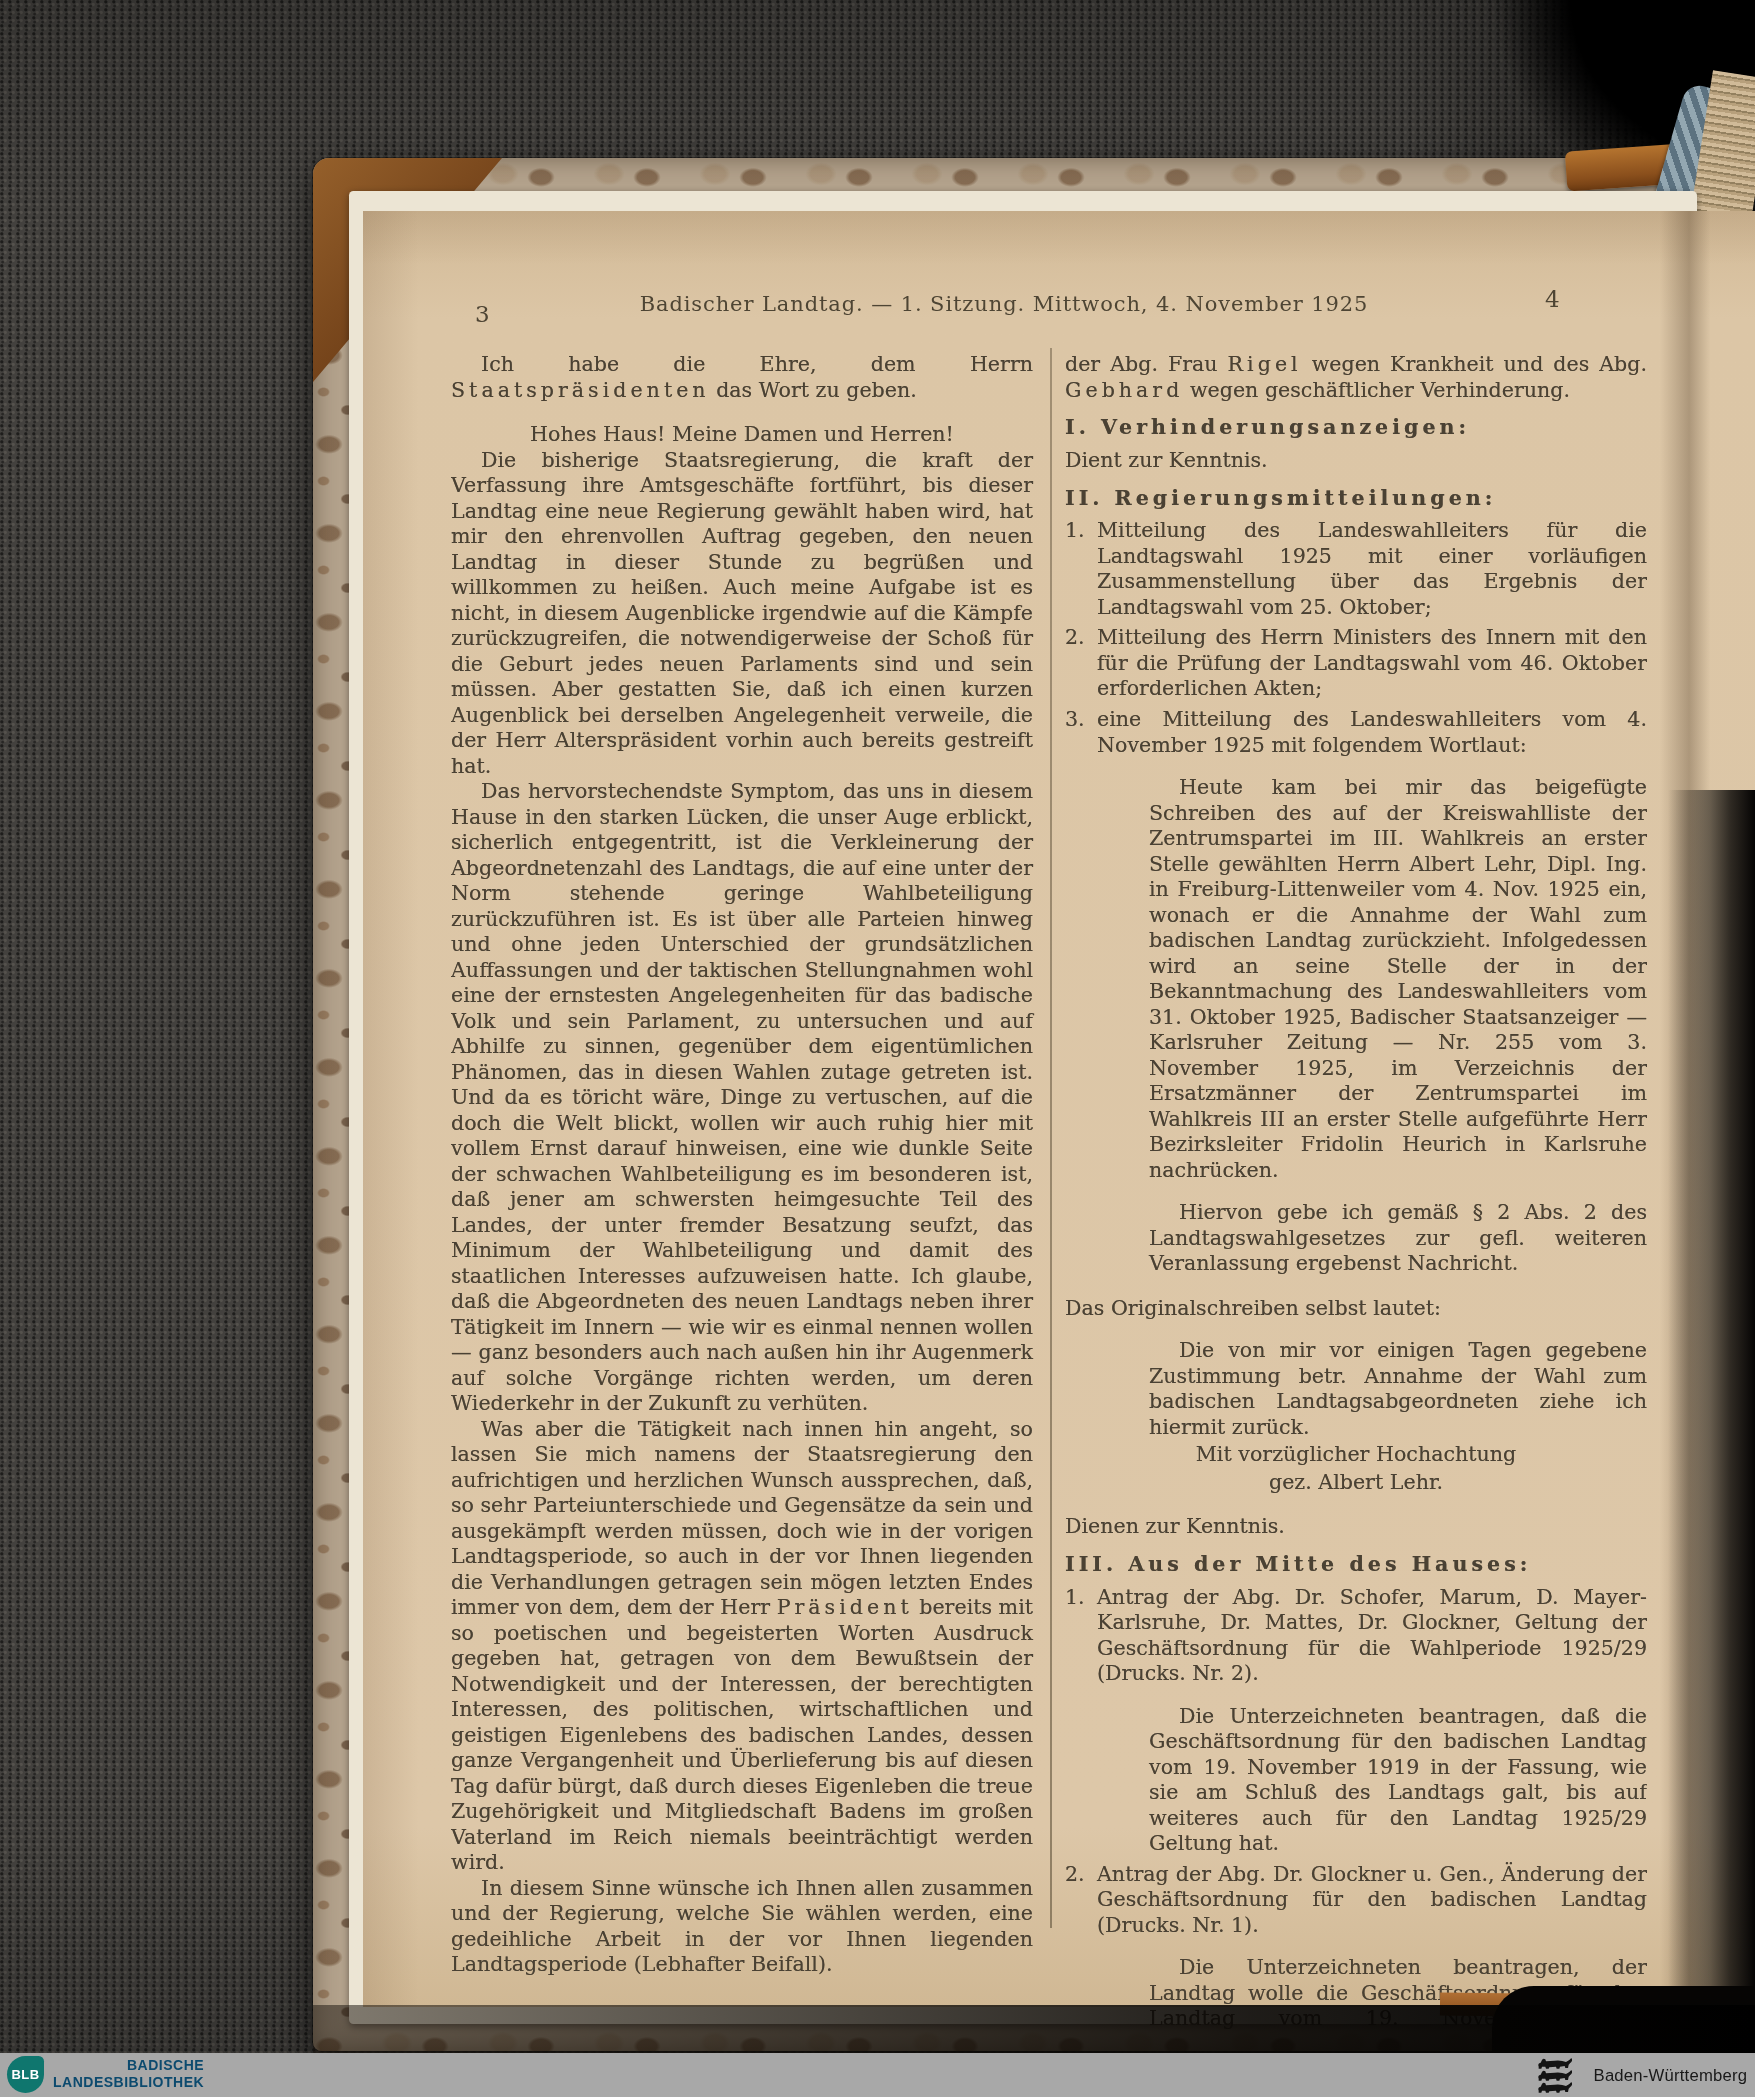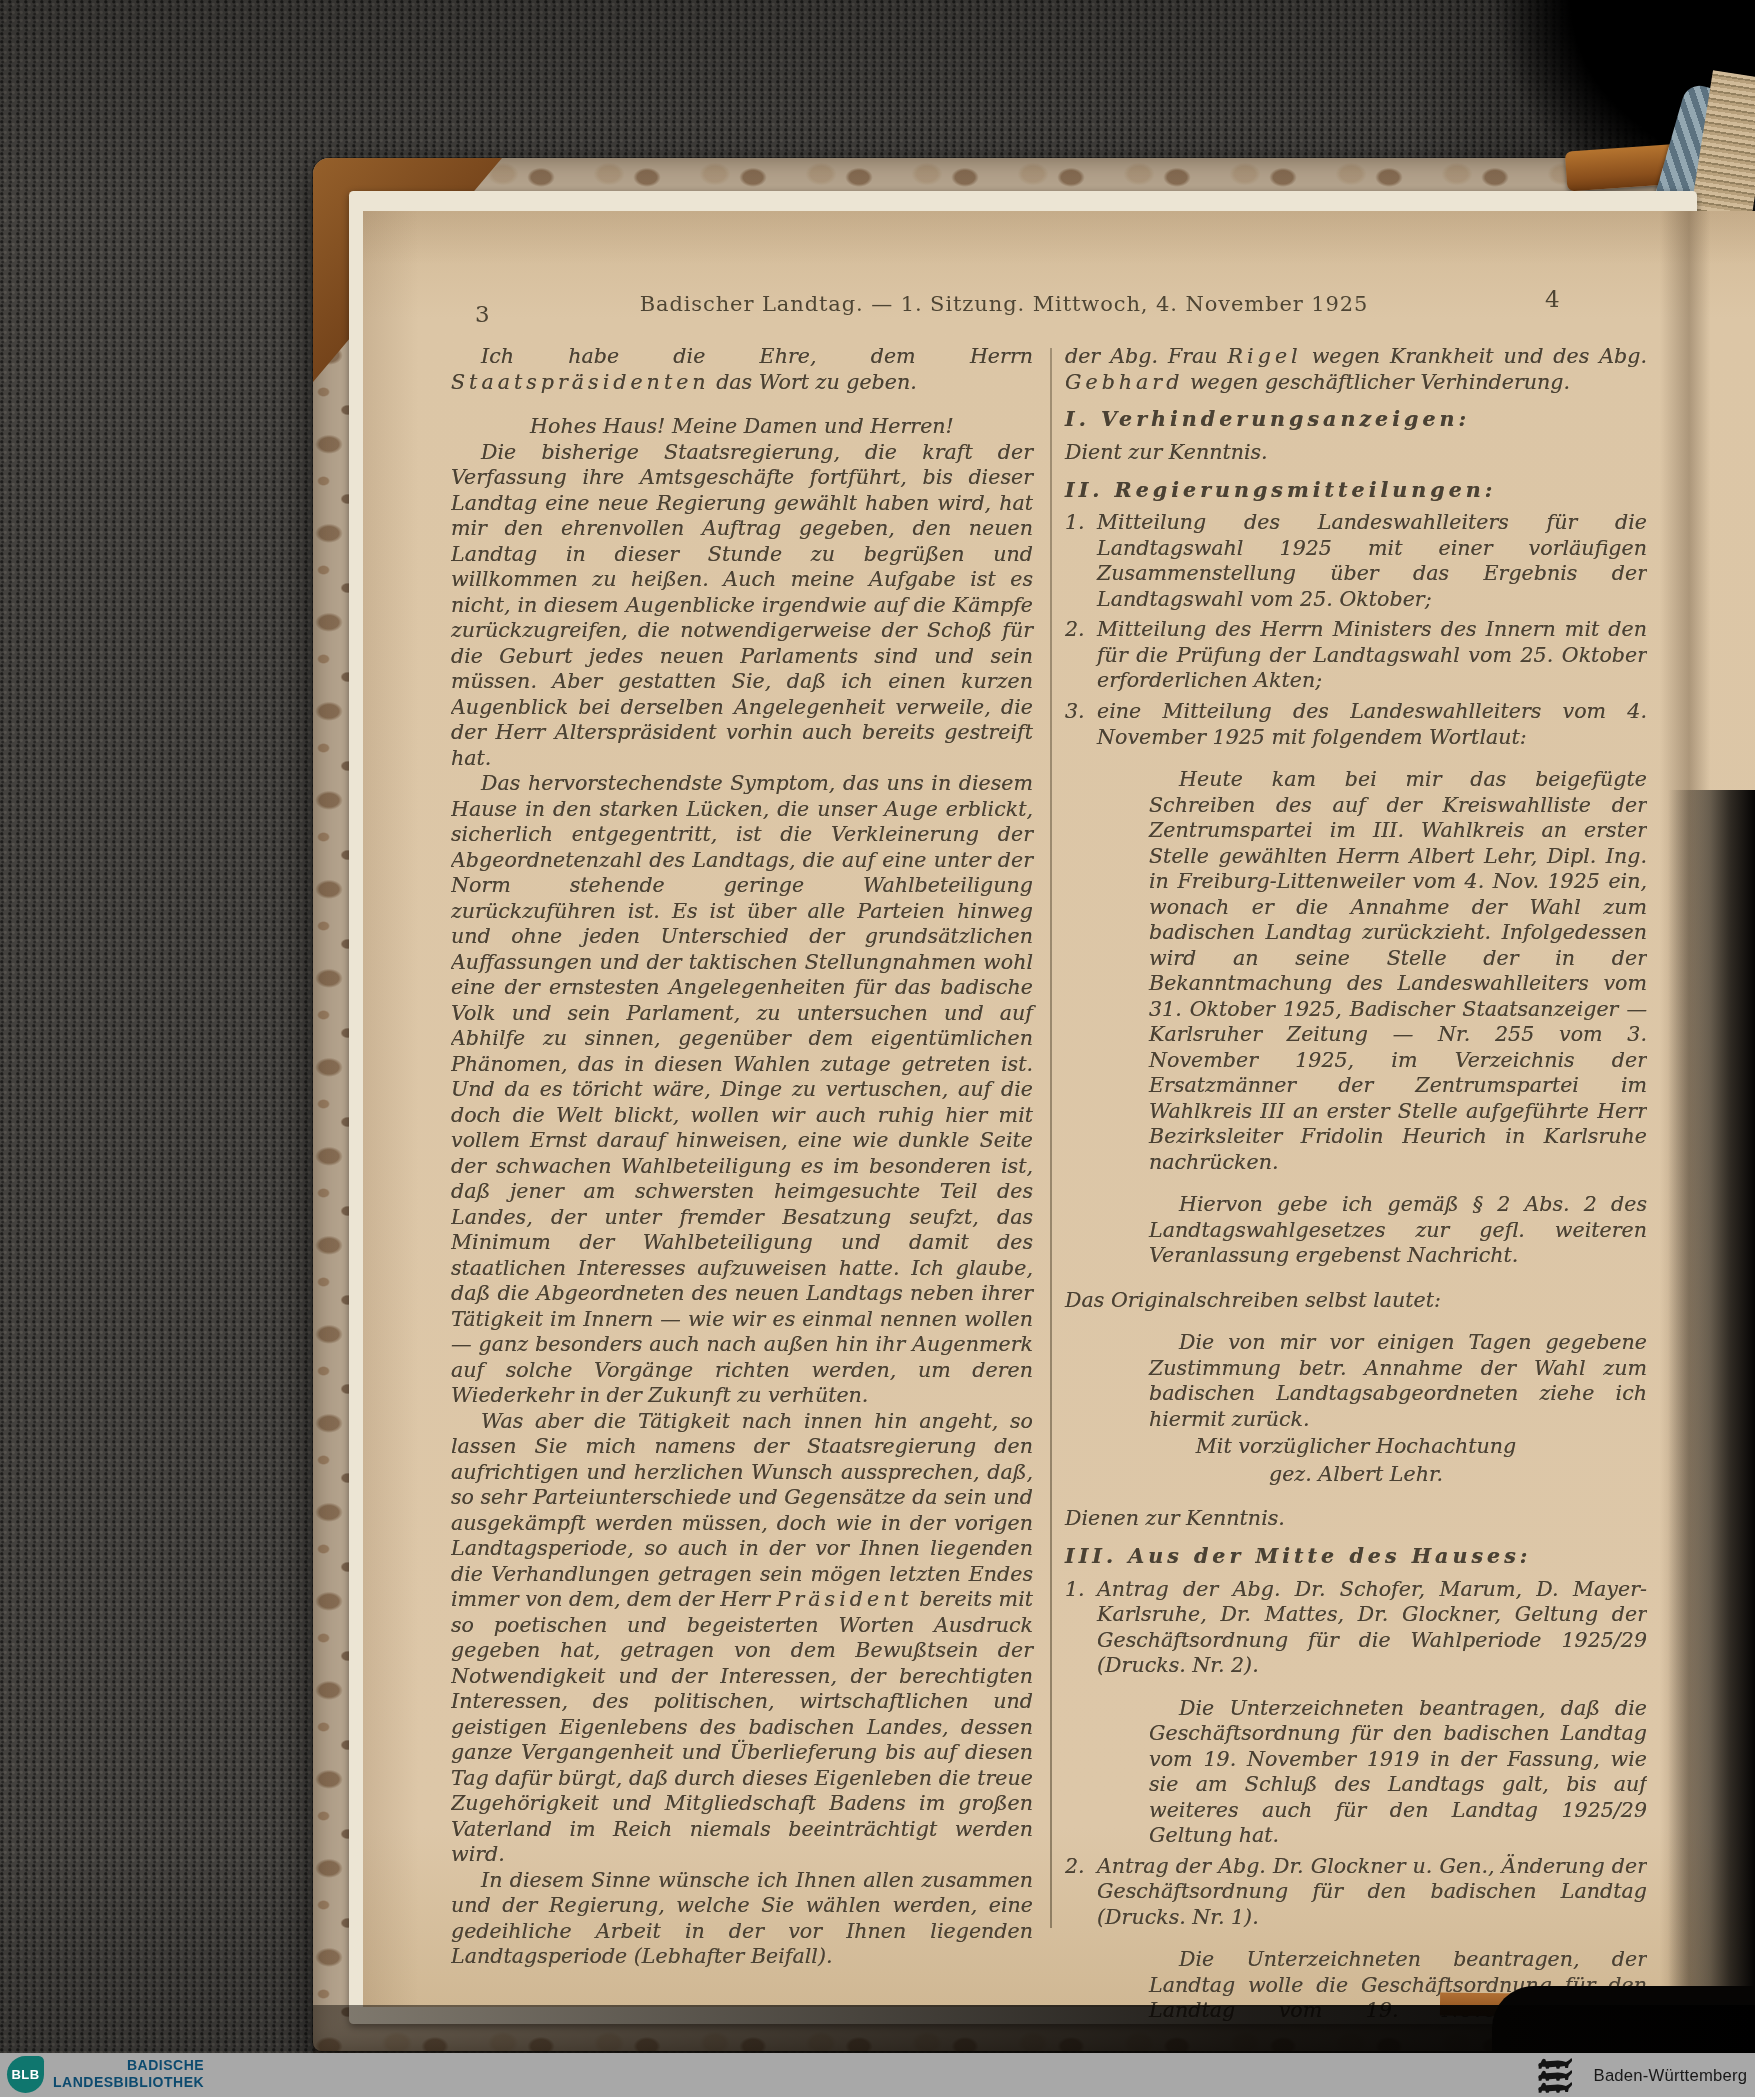--- a/index.html
+++ b/index.html
@@ -69,22 +69,22 @@
   .bottom-black{position:absolute;left:1492px;top:1986px;width:263px;height:79px;
     background:#060504;border-radius:42px 0 0 5.3px;}
 
   
   .page-header-title{position:absolute;top:81px;left:79px;width:1124px;
     text-align:center;font-size:21px;letter-spacing:0.9px;color:#4e4534;}
   .pagenum{position:absolute;font-size:23px;color:#4e4534;}
   .pagenum.left{left:112px;top:90px;}
   .pagenum.right{left:1182px;top:75px;}
 
-  .cols{position:absolute;left:88px;top:133px;width:1196px;height:1677px;
-    display:flex;gap:32px;overflow:hidden;font-style:italic;}
+  .cols{position:absolute;left:88px;top:141px;width:1196px;height:1677px;
+    display:flex;gap:32px;overflow:hidden;}
   .col{width:582px;font-size:20.6px;line-height:25.5px;text-align:justify;
     color:#4a4133;text-shadow:0 0 0.4px rgba(74,65,51,.6);}
   .col-divider{position:absolute;left:687px;top:137px;width:1.8px;height:1580px;
     background:linear-gradient(#8d7c62, #77684f);opacity:.75;}
 
   .blk{margin:0;}
   .p-indent{text-indent:30px;}
   .gap-top{margin-top:19.3px;}
   .center{text-align:center;text-indent:0;}
   .heading{font-weight:bold;letter-spacing:4px;text-align:left;
@@ -144,21 +144,21 @@
           <div class="blk p-indent"><span>Das hervorstechendste Symptom, das uns in diesem Hause in den starken Lücken, die unser Auge erblickt, sicherlich entgegentritt, ist die Verkleinerung der Abgeordnetenzahl des Landtags, die auf eine unter der Norm stehende geringe Wahlbeteiligung zurückzuführen ist. Es ist über alle Parteien hinweg und ohne jeden Unterschied der grundsätzlichen Auffassungen und der taktischen Stellungnahmen wohl eine der ernstesten Angelegenheiten für das badische Volk und sein Parlament, zu untersuchen und auf Abhilfe zu sinnen, gegenüber dem eigentümlichen Phänomen, das in diesen Wahlen zutage getreten ist. Und da es töricht wäre, Dinge zu vertuschen, auf die doch die Welt blickt, wollen wir auch ruhig hier mit vollem Ernst darauf hinweisen, eine wie dunkle Seite der schwachen Wahlbeteiligung es im besonderen ist, daß jener am schwersten heimgesuchte Teil des Landes, der unter fremder Besatzung seufzt, das Minimum der Wahlbeteiligung und damit des staatlichen Interesses aufzuweisen hatte. Ich glaube, daß die Abgeordneten des neuen Landtags neben ihrer Tätigkeit im Innern — wie wir es einmal nennen wollen — ganz besonders auch nach außen hin ihr Augenmerk auf solche Vorgänge richten werden, um deren Wiederkehr in der Zukunft zu verhüten.</span></div>
           <div class="blk p-indent"><span>Was aber die Tätigkeit nach innen hin angeht, so lassen Sie mich namens der Staatsregierung den aufrichtigen und herzlichen Wunsch aussprechen, daß, so sehr Parteiunterschiede und Gegensätze da sein und ausgekämpft werden müssen, doch wie in der vorigen Landtagsperiode, so auch in der vor Ihnen liegenden die Verhandlungen getragen sein mögen letzten Endes immer von dem, dem der Herr </span><span class="sperr">Präsident</span><span> bereits mit so poetischen und begeisterten Worten Ausdruck gegeben hat, getragen von dem Bewußtsein der Notwendigkeit und der Interessen, der berechtigten Interessen, des politischen, wirtschaftlichen und geistigen Eigenlebens des badischen Landes, dessen ganze Vergangenheit und Überlieferung bis auf diesen Tag dafür bürgt, daß durch dieses Eigenleben die treue Zugehörigkeit und Mitgliedschaft Badens im großen Vaterland im Reich niemals beeinträchtigt werden wird.</span></div>
           <div class="blk p-indent"><span>In diesem Sinne wünsche ich Ihnen allen zusammen und der Regierung, welche Sie wählen werden, eine gedeihliche Arbeit in der vor Ihnen liegenden Landtagsperiode (Lebhafter Beifall).</span></div>
         </div>
       <div class="col" id="col-right">
           <div class="blk blk"><span>der Abg. Frau </span><span class="sperr">Rigel</span><span> wegen Krankheit und des Abg. </span><span class="sperr">Gebhard</span><span> wegen geschäftlicher Verhinderung.</span></div>
           <div class="blk heading"><span>I. Verhinderungsanzeigen:</span></div>
           <div class="blk blk"><span>Dient zur Kenntnis.</span></div>
           <div class="blk heading"><span>II. Regierungsmitteilungen:</span></div>
           <div class="blk item"><span class="num">1.</span><span>Mitteilung des Landeswahlleiters für die Landtagswahl 1925 mit einer vorläufigen Zusammenstellung über das Ergebnis der Landtagswahl vom 25. Oktober;</span></div>
-          <div class="blk item"><span class="num">2.</span><span>Mitteilung des Herrn Ministers des Innern mit den für die Prüfung der Landtagswahl vom 25. Oktober erforderlichen Akten;</span></div>
+          <div class="blk item"><span class="num">2.</span><span>Mitteilung des Herrn Ministers des Innern mit den für die Prüfung der Landtagswahl vom 46. Oktober erforderlichen Akten;</span></div>
           <div class="blk item"><span class="num">3.</span><span>eine Mitteilung des Landeswahlleiters vom 4. November 1925 mit folgendem Wortlaut:</span></div>
           <div class="blk quote p-indent"><span>Heute kam bei mir das beigefügte Schreiben des auf der Kreiswahlliste der Zentrumspartei im III. Wahlkreis an erster Stelle gewählten Herrn Albert Lehr, Dipl. Ing. in Freiburg-Littenweiler vom 4. Nov. 1925 ein, wonach er die Annahme der Wahl zum badischen Landtag zurückzieht. Infolgedessen wird an seine Stelle der in der Bekanntmachung des Landeswahlleiters vom 31. Oktober 1925, Badischer Staatsanzeiger — Karlsruher Zeitung — Nr. 255 vom 3. November 1925, im Verzeichnis der Ersatzmänner der Zentrumspartei im Wahlkreis III an erster Stelle aufgeführte Herr Bezirksleiter Fridolin Heurich in Karlsruhe nachrücken.</span></div>
           <div class="blk quote p-indent"><span>Hiervon gebe ich gemäß § 2 Abs. 2 des Landtagswahlgesetzes zur gefl. weiteren Veranlassung ergebenst Nachricht.</span></div>
           <div class="blk blk gap-top"><span>Das Originalschreiben selbst lautet:</span></div>
           <div class="blk quote p-indent"><span>Die von mir vor einigen Tagen gegebene Zustimmung betr. Annahme der Wahl zum badischen Landtagsabgeordneten ziehe ich hiermit zurück.</span></div>
           <div class="blk sig gap-top"><span>Mit vorzüglicher Hochachtung</span></div>
           <div class="blk sig"><span>gez. Albert Lehr.</span></div>
           <div class="blk blk gap-top"><span>Dienen zur Kenntnis.</span></div>
           <div class="blk heading"><span>III. Aus der Mitte des Hauses:</span></div>
           <div class="blk item"><span class="num">1.</span><span>Antrag der Abg. Dr. Schofer, Marum, D. Mayer-Karlsruhe, Dr. Mattes, Dr. Glockner, Geltung der Geschäftsordnung für die Wahlperiode 1925/29 (Drucks. Nr. 2).</span></div>

